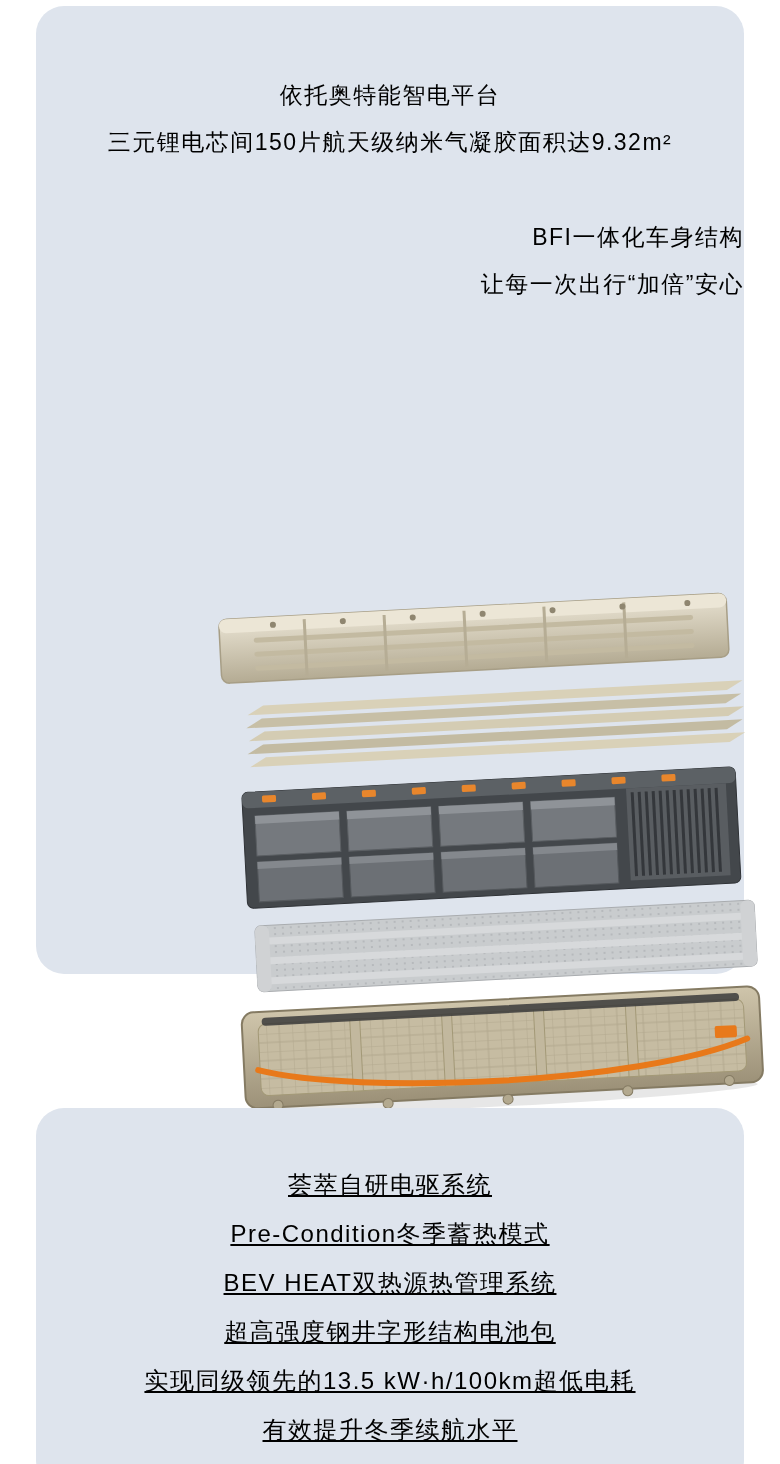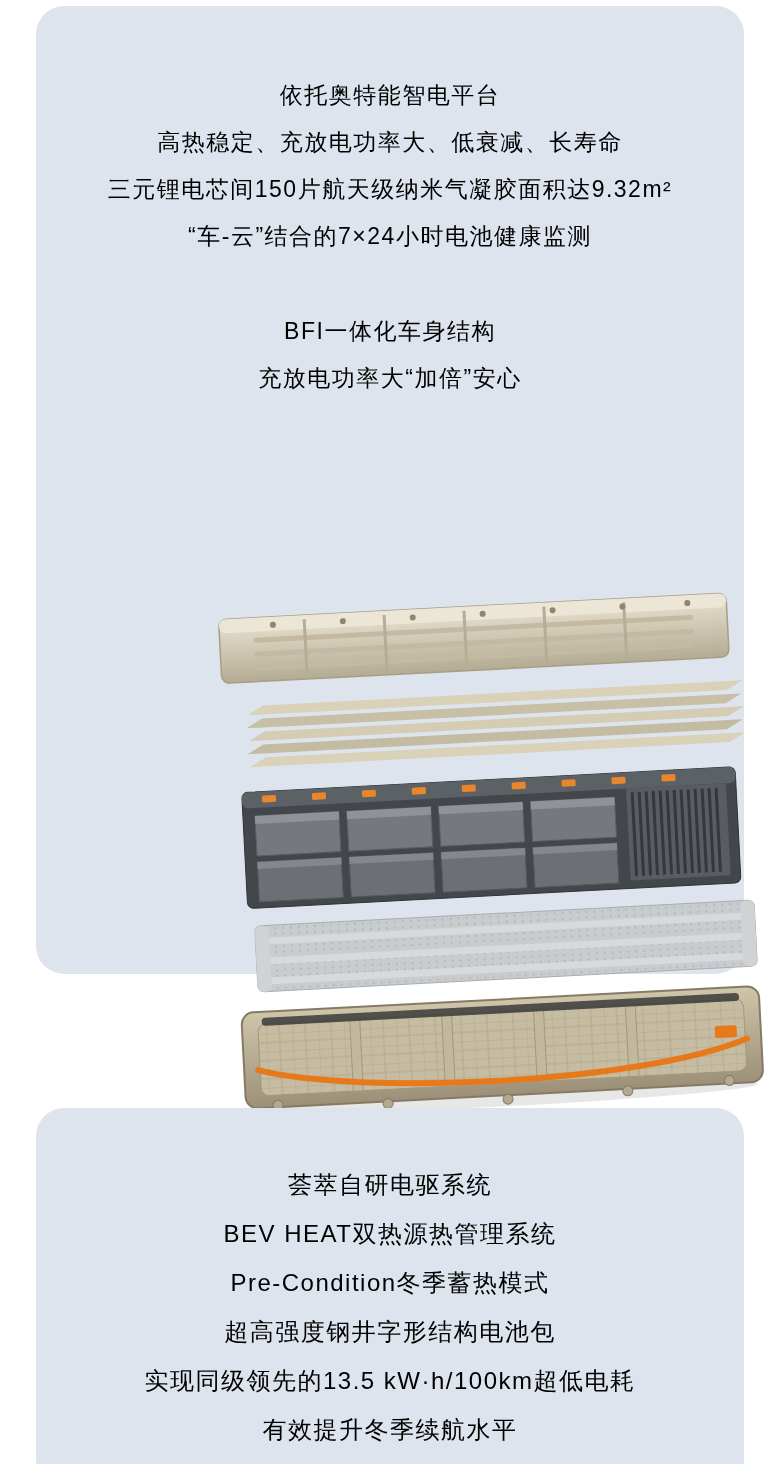--- a/index.html
+++ b/index.html
@@ -27,55 +27,54 @@
   }
   .card-bottom {
     top: 1108px;
     height: 380px;
   }
   .text-block {
     width: 100%;
     text-align: center;
   }
   .card-top .text-block.first  { padding-top: 66px; }
-  .card-top .text-block.second { padding-top: 48px; }
+  .card-top .text-block.second { padding-top: 48px; text-align: right; }
   .card-bottom .text-block     { padding-top: 52px; }
   .line {
     margin: 0;
     font-size: 23px;
     line-height: 47px;
     color: #000000;
     letter-spacing: 1.5px;
     white-space: nowrap;
   }
   .card-bottom .line {
     font-size: 24px;
     line-height: 49px;
+    text-decoration: underline;
   }
   .exploded {
     position: absolute;
     left: 205px;
     top: 590px;
     width: 560px;
     height: 520px;
   }
 </style>
 </head>
 <body>
 
 <div class="card card-top">
   <div class="text-block first">
     <p class="line">依托奥特能智电平台</p>
-    <p class="line">高热稳定、充放电功率大、低衰减、长寿命</p>
     <p class="line">三元锂电芯间150片航天级纳米气凝胶面积达9.32m²</p>
-    <p class="line">“车-云”结合的7×24小时电池健康监测</p>
   </div>
   <div class="text-block second">
     <p class="line">BFI一体化车身结构</p>
-    <p class="line">充放电功率大“加倍”安心</p>
+    <p class="line">让每一次出行“加倍”安心</p>
   </div>
 </div>
 
 <div class="exploded">
   <svg viewBox="0 0 560 520" width="560" height="520">
     <defs>
       <linearGradient id="coverGrad" x1="0" y1="0" x2="0" y2="1">
         <stop offset="0" stop-color="#e9e3d3"></stop>
         <stop offset="1" stop-color="#b4ab93"></stop>
       </linearGradient>
@@ -200,19 +199,19 @@
         <circle cx="512" cy="503" r="5" fill="#b3a98f" stroke="#857b63"></circle>
       </g>
 
     </g>
   </svg>
 </div>
 
 <div class="card card-bottom">
   <div class="text-block">
     <p class="line">荟萃自研电驱系统</p>
+    <p class="line">Pre-Condition冬季蓄热模式</p>
     <p class="line">BEV HEAT双热源热管理系统</p>
-    <p class="line">Pre-Condition冬季蓄热模式</p>
     <p class="line">超高强度钢井字形结构电池包</p>
     <p class="line">实现同级领先的13.5 kW·h/100km超低电耗</p>
     <p class="line">有效提升冬季续航水平</p>
   </div>
 </div>
 
 </body></html>

